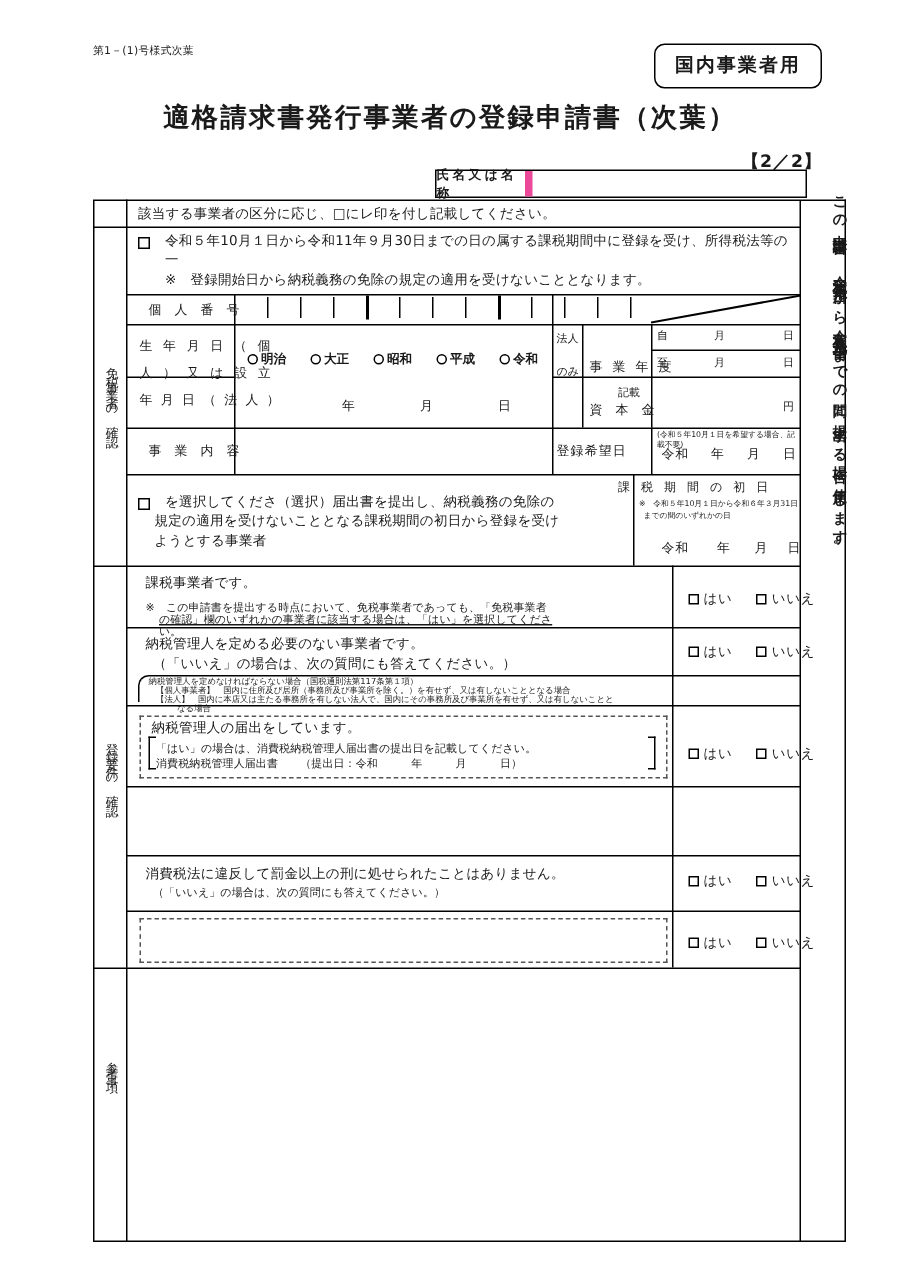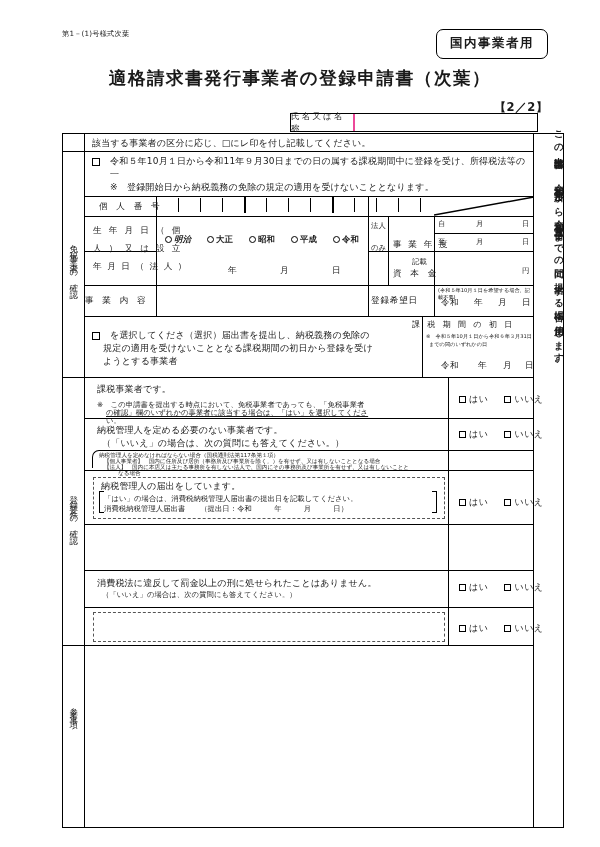--- a/index.html
+++ b/index.html
@@ -32,23 +32,23 @@
     font-size:17.5px; font-weight:bold; letter-spacing:1.6px;
   }
   .pageno {
     position:absolute; right:52px; top:100px;
     font-size:11.5px; font-weight:bold; letter-spacing:.6px;
   }
 
   
   .namebox { position:absolute; left:290px; top:113px; width:248px; height:19px;
              border:1px solid #000; display:flex; }
-  .namebox .lab { width:64px; border-right:2px solid #ec4899; display:flex;
+  .namebox .lab { width:64px; border-right:5px solid #ec4899; display:flex;
                   align-items:center; justify-content:center;
-                  font-size:8.5px; letter-spacing:2.2px; }
+                  font-size:8.5px; letter-spacing:2.2px;font-weight:bold; }
   .namebox .val { flex:1; }
 
   
   .vnote {
     position:absolute; left:536px; top:120px; width:28px; height:480px;
     border:none;
     writing-mode:vertical-rl; text-orientation:upright;
     font-size:9.6px; letter-spacing:1.4px; font-weight:bold;
     padding-top:4px; line-height:1.05;
     white-space:nowrap;
@@ -171,21 +171,21 @@
   <span class="cbbig" style="position:absolute; left:92px; top:158px;"></span>
   <div class="txt" style="left:110px; top:155px; width:424px;">令和５年10月１日から令和11年９月30日までの日の属する課税期間中に登録を受け、所得税法等の一</div>
   <div class="txt" style="left:110px; top:181px; width:424px;">※　登録開始日から納税義務の免除の規定の適用を受けないこととなります。</div>
 
   <div class="lab-c" style="left:99px; top:201px;">個 人 番 号</div>
 
   <div class="lab-n" style="left:93px; top:225px; letter-spacing:2.2px;">生 年 月 日 （ 個</div>
   <div class="lab-n" style="left:93px; top:243px; letter-spacing:2.2px;">人 ） 又 は 設 立</div>
   <div class="lab-n" style="left:93px; top:261px; letter-spacing:1.4px;">年 月 日 （ 法 人 ）</div>
 
-  <div class="era" style="left:165px; top:234px;font-style:italic;"><span class="radio"></span><span>明治</span></div>
+  <div class="era" style="left:165px; top:234px;"><span class="radio"></span><span>明治</span></div>
   <div class="era" style="left:207px; top:234px;"><span class="radio"></span><span>大正</span></div>
   <div class="era" style="left:249px; top:234px;"><span class="radio"></span><span>昭和</span></div>
   <div class="era" style="left:291px; top:234px;"><span class="radio"></span><span>平成</span></div>
   <div class="era" style="left:333px; top:234px;"><span class="radio"></span><span>令和</span></div>
 
   <div class="lab-n" style="left:228px; top:265px;">年</div>
   <div class="lab-n" style="left:280px; top:265px;">月</div>
   <div class="lab-n" style="left:332px; top:265px;">日</div>
 
   <div class="txt-s" style="left:371px; top:221px;">法人</div>
@@ -196,21 +196,21 @@
   <div class="lab-n" style="left:393px; top:268px; letter-spacing:3px;">資 本 金</div>
 
   <div class="txt-s" style="left:438px; top:219px;">自</div>
   <div class="txt-s" style="left:476px; top:219px;">月</div>
   <div class="txt-s" style="left:522px; top:219px;">日</div>
   <div class="txt-s" style="left:438px; top:237px;">至</div>
   <div class="txt-s" style="left:476px; top:237px;">月</div>
   <div class="txt-s" style="left:522px; top:237px;">日</div>
   <div class="txt-s" style="left:522px; top:266px;">円</div>
 
-  <div class="lab-c" style="left:85px; top:295px;">事 業 内 容</div>
+  <div class="lab-c" style="left:99px; top:295px;">事 業 内 容</div>
   <div class="lab-n" style="left:371px; top:295px; letter-spacing:.8px;">登録希望日</div>
   <div class="txt-xs" style="left:438px; top:287px; width:96px;">(令和５年10月１日を希望する場合、記載不要)</div>
   <div class="lab-n" style="left:441px; top:297px;">令和</div>
   <div class="lab-n" style="left:474px; top:297px;">年</div>
   <div class="lab-n" style="left:498px; top:297px;">月</div>
   <div class="lab-n" style="left:522px; top:297px;">日</div>
 
   <span class="cbbig" style="position:absolute; left:92px; top:332px;"></span>
   <div class="txt" style="left:110px; top:329px; width:305px;">を選択してくださ（選択）届出書を提出し、納税義務の免除の</div>
   <div class="txt" style="left:103px; top:342px; width:315px;">規定の適用を受けないこととなる課税期間の初日から登録を受け</div>

